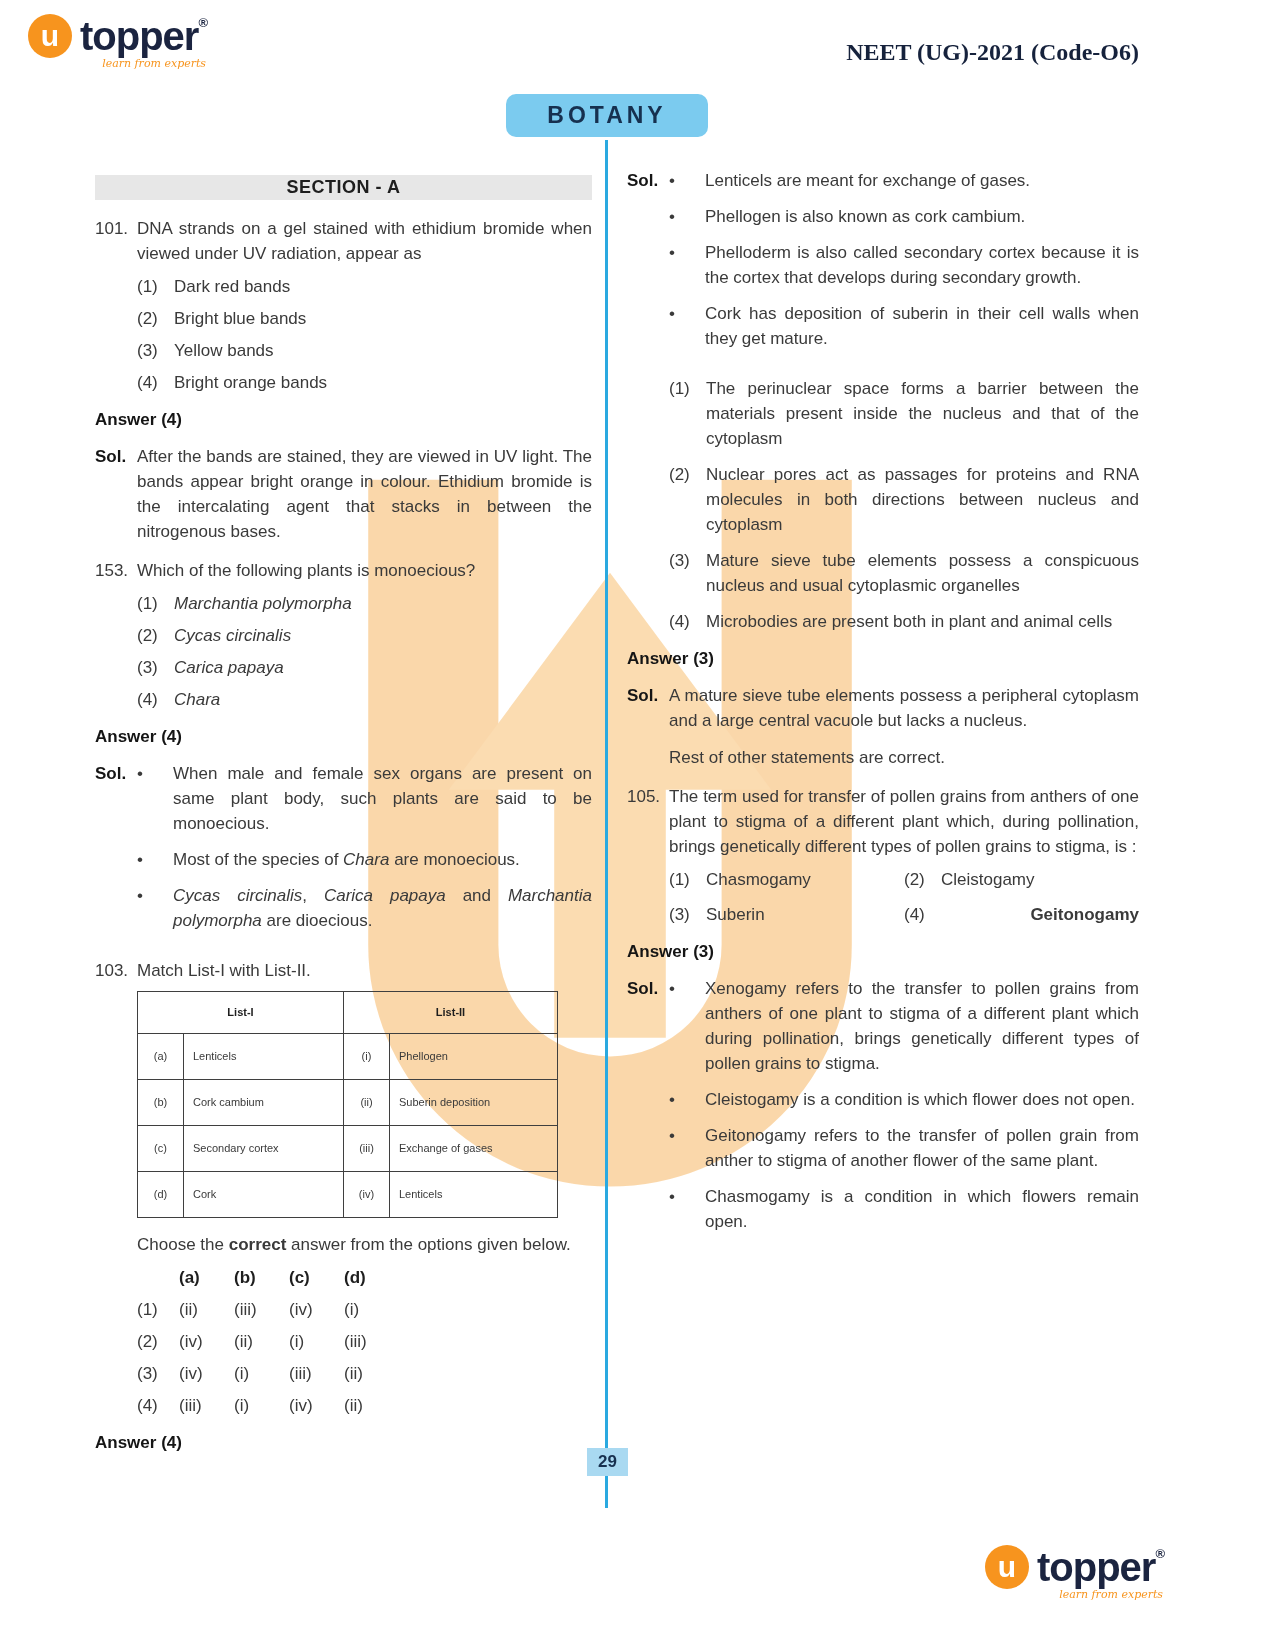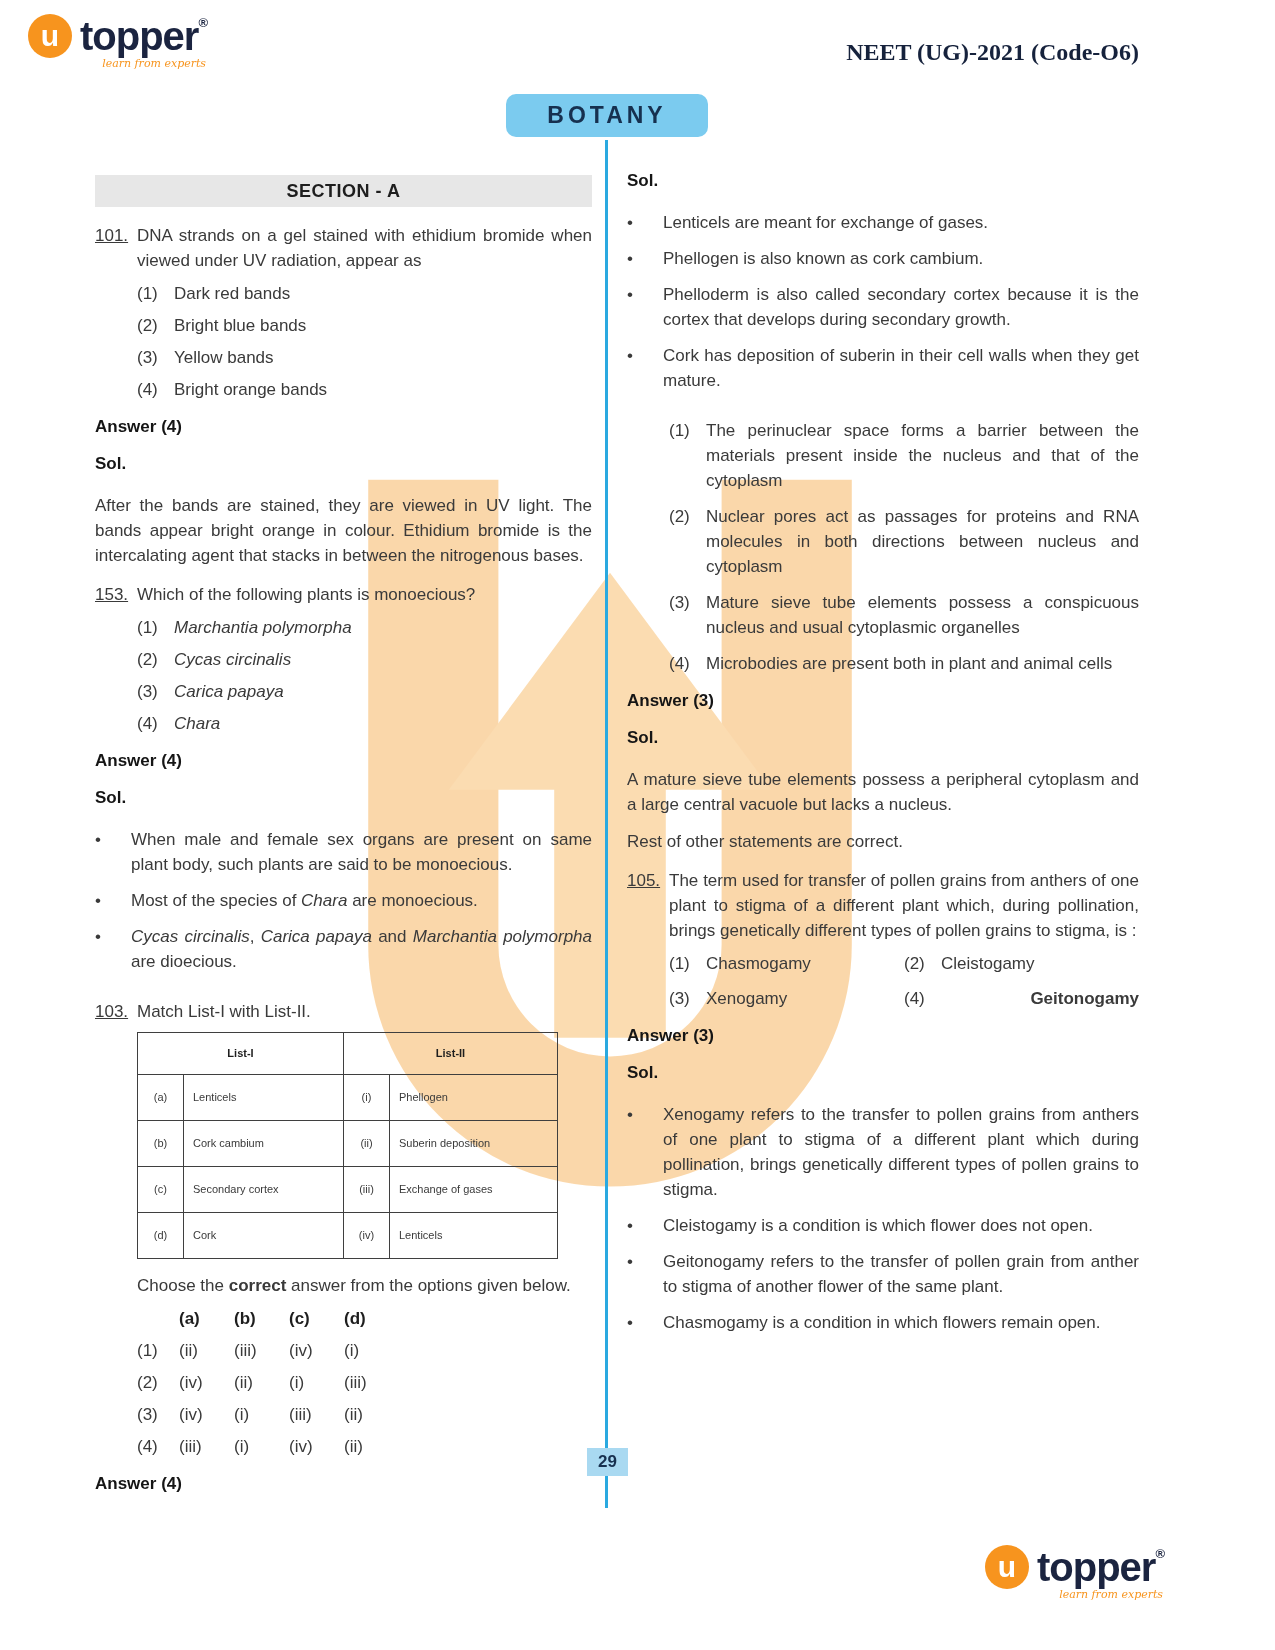--- a/index.html
+++ b/index.html
@@ -38,33 +38,33 @@
     background:#7bcbef; border-radius:10px;
     display:flex; align-items:center; justify-content:center;
     font-weight:700; font-size:23px; letter-spacing:4px; color:#16304f;
   }
   .divider { position:absolute; left:605px; top:140px; width:3px; height:1368px; background:#2aa9e0; z-index:1; }
   
   .col { position:absolute; z-index:1; }
   .col-left  { left:95px;  top:175px; width:497px; }
   .col-right { left:627px; top:168px; width:512px; }
   .section-bar {
-    height:32px; background:#e7e7e7; margin-bottom:16px;
+    height:25px; background:#e7e7e7; margin-bottom:16px;
     display:flex; align-items:center; justify-content:center;
     font-weight:700; font-size:18px; color:#1e1e1e; letter-spacing:.5px;
   }
   
   .q-row { display:flex; margin-bottom:8px; }
-  .q-num { flex:0 0 42px;text-decoration:underline; }
+  .q-num { flex:0 0 42px; }
   .q-text { flex:1; text-align:justify; }
   .opt-row { display:flex; margin:0 0 7px 42px; }
   .opt-num { flex:0 0 37px; }
   .opt-text { flex:1; text-align:justify; }
   .answer { font-weight:700; color:#151515; margin:12px 0; }
-  .sol-row { display:flex; margin-bottom:14px;flex-direction:column; }
+  .sol-row { display:flex; margin-bottom:14px; }
   .sol-label { flex:0 0 42px; font-weight:700; color:#151515; }
   .sol-body { flex:1; }
   .just { text-align:justify; }
   .it { font-style:italic; }
   .bullet-row { display:flex; margin-bottom:11px; }
   .bullet { flex:0 0 36px; }
   .bullet-text { flex:1; text-align:justify; }
   .p2 { margin-top:12px; text-align:justify; }
   
   .match-table { border-collapse:collapse; margin:8px 0 14px 42px; background:transparent; }
@@ -330,21 +330,21 @@
         <div class="opt-row">
           <span class="opt-num">(1)</span>
           <span class="opt-text" style="text-align:left;">Chasmogamy</span>
         </div>
         <div class="opt-row">
           <span class="opt-num">(2)</span>
           <span class="opt-text" style="text-align:left;">Cleistogamy</span>
         </div>
         <div class="opt-row">
           <span class="opt-num">(3)</span>
-          <span class="opt-text" style="text-align:left;">Xenogamy</span>
+          <span class="opt-text" style="text-align:left;">Suberin</span>
         </div>
         <div class="opt-row">
           <span class="opt-num">(4)</span>
           <span class="opt-text" style="text-align:right;font-weight:bold;">Geitonogamy</span>
         </div>
       </div>
       <div class="answer">Answer (3)</div>
       <div class="sol-row">
         <span class="sol-label">Sol.</span>
         <div class="sol-body">

